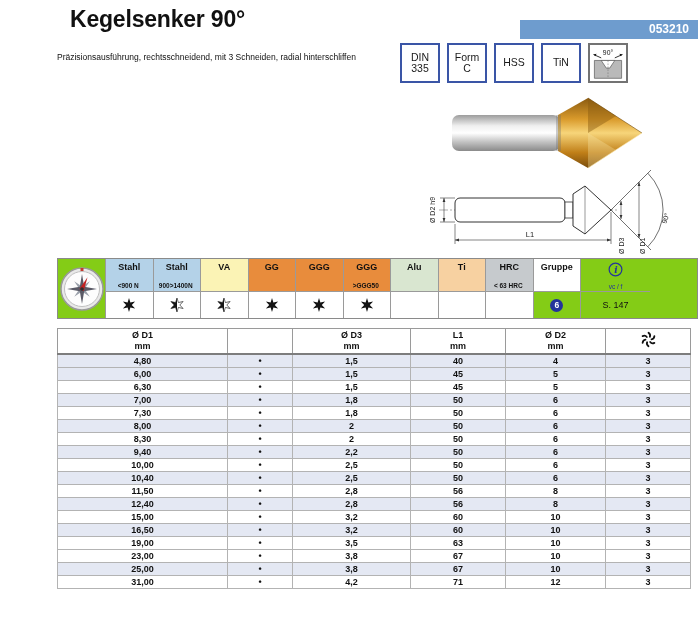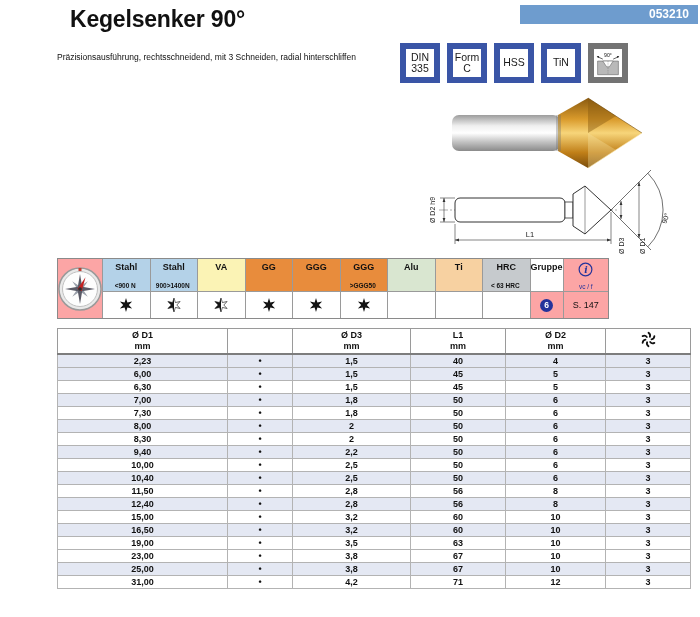--- a/index.html
+++ b/index.html
@@ -4,44 +4,44 @@
 <style>
   * { box-sizing: border-box; }
   html,body { margin:0; padding:0; background:#fff; }
   .page {
     position:relative; width:700px; height:617px; background:#ffffff;
     font-family:"Liberation Sans", sans-serif; color:#111; overflow:hidden;
   }
   
   .title { position:absolute; left:70px; top:6px; font-size:23px; font-weight:bold; letter-spacing:-0.2px; }
   .badge {
-    position:absolute; left:520px; top:5px; width:178px; height:19px;
+    position:absolute; left:520px; top:20px; width:178px; height:19px;
     background:#6e9cce; color:#fff; font-size:12px; font-weight:bold;
     text-align:right; line-height:19px; padding-right:9px;
   }
   .subtitle { position:absolute; left:57px; top:52px; font-size:8.5px; }
   .subtitle b { font-weight:normal; }
 
   
   .spec-boxes { position:absolute; left:400px; top:43px; display:flex; gap:7px; }
   .spec-box {
-    width:40px; height:40px; border:6px solid #737373; background:#fff;
+    width:40px; height:40px; border:2px solid #737373; background:#fff;
     display:flex; flex-direction:column; align-items:center; justify-content:center;
     font-size:10.5px; line-height:1.08; text-align:center; color:#1a1a1a;
   }
   .angle-box { padding:1px; }
 
   
   .photo { position:absolute; left:430px; top:95px; }
   .tdrawing { position:absolute; left:425px; top:166px; }
 
   
   .materials-table {
-    position:absolute; left:57px; top:258px; width:552px; height:61px;
-    display:flex; border:1px solid #8a8a8a; background:#fca5a5;
+    position:absolute; left:57px; top:258px; width:641px; height:61px;
+    display:flex; border:1px solid #8a8a8a; background:#84cc16;
   }
   .compass-cell { width:48px; border-right:1px solid #9a9a9a; display:flex; align-items:center; justify-content:center; }
   .mat-cols { display:flex; flex:0 0 auto; }
   .mat-col { width:47.5px; border-right:1px solid #9a9a9a; display:flex; flex-direction:column; }
   .mat-head { height:33px; border-bottom:1px solid #9a9a9a; position:relative; text-align:center; }
   .mat-label { font-size:9px; font-weight:bold; padding-top:3px; }
   .mat-sub { position:absolute; bottom:2px; left:0; right:2px; font-size:6.5px; font-weight:bold; text-align:center; }
   .mat-star { flex:1; display:flex; align-items:center; justify-content:center; background:#fff; }
   .gruppe-col { width:47.5px; border-right:1px solid #9a9a9a; display:flex; flex-direction:column; }
   .info-col { width:69px; display:flex; flex-direction:column; }
@@ -348,21 +348,21 @@
               <path d="M 0,-8 Q 2.8,-6 1.6,-3.2" transform="rotate(180)"></path>
               <path d="M 0,-8 Q 2.8,-6 1.6,-3.2" transform="rotate(240)"></path>
               <path d="M 0,-8 Q 2.8,-6 1.6,-3.2" transform="rotate(300)"></path>
             </g>
           </svg>
         </th>
       </tr>
     </thead>
     <tbody>
         <tr class="alt">
-          <td>2,23</td>
+          <td>4,80</td>
           <td class="dotcell">•</td>
           <td>1,5</td>
           <td>40</td>
           <td>4</td>
           <td>3</td>
         </tr>
         <tr class="alt">
           <td>6,00</td>
           <td class="dotcell">•</td>
           <td>1,5</td>

